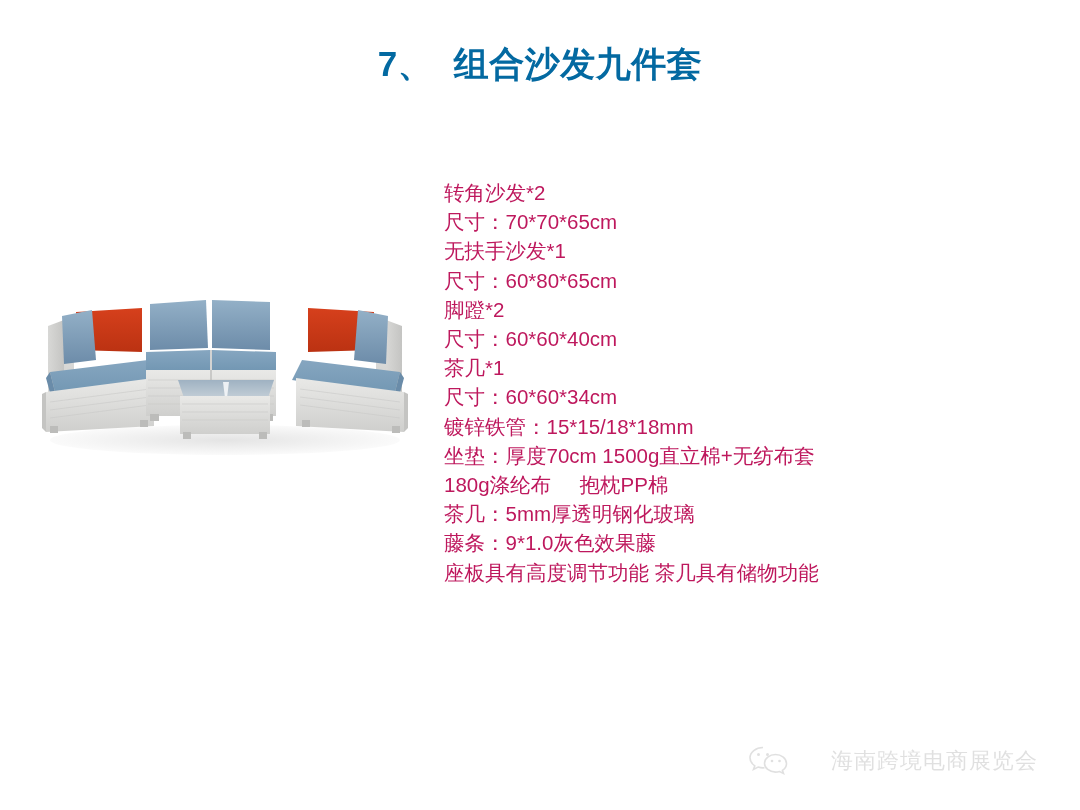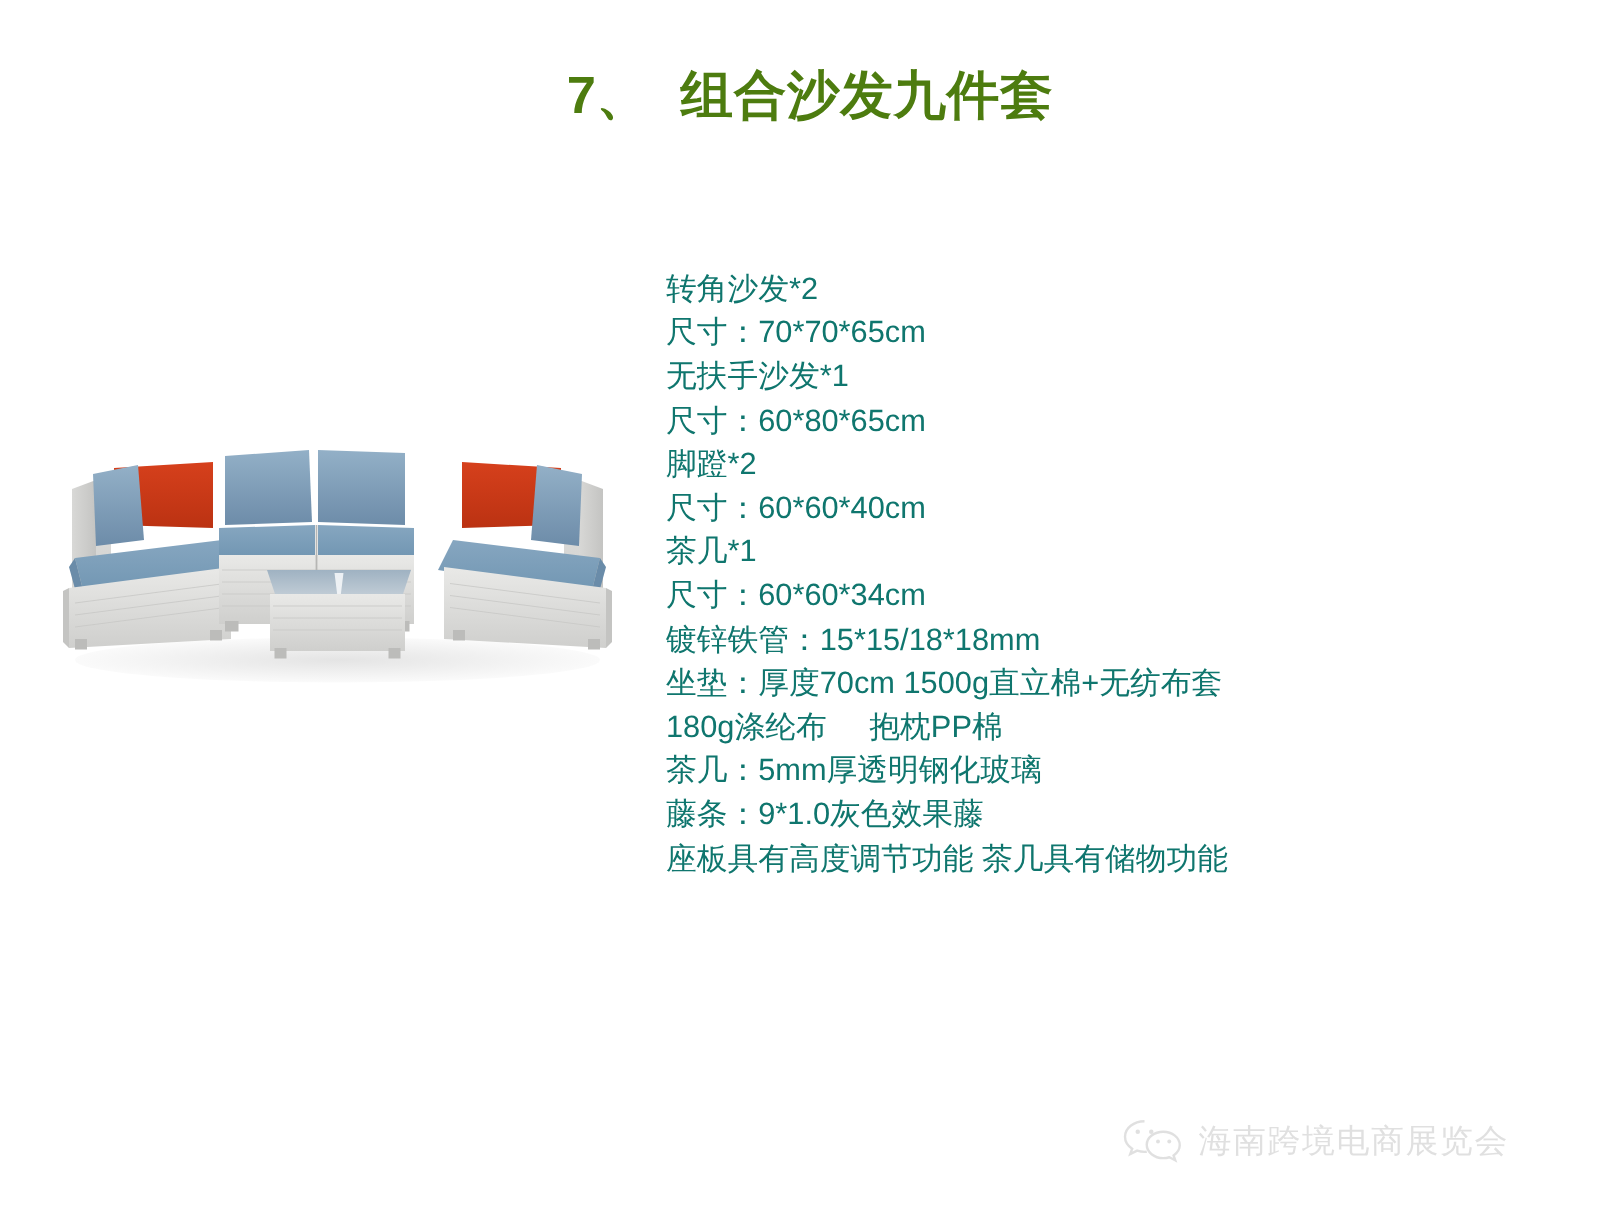--- a/index.html
+++ b/index.html
@@ -19,33 +19,33 @@
   }
 
   
   #slide-title {
     position: absolute;
     left: 0; top: 44px;
     width: 1080px;
     text-align: center;
     font-size: 35px;
     font-weight: bold;
-    color: #4d7c0f;
+    color: #0369a1;
     letter-spacing: 0.5px;
     white-space: pre;
     line-height: 1.15;
   }
 
   
   #spec-block {
     position: absolute;
     left: 444px; top: 178px;
     width: 580px;
     font-size: 20.5px;
-    color: #0f766e;
+    color: #be185d;
     line-height: 29.2px;
   }
   .spec-line {
     white-space: pre-wrap;
     word-break: break-word;
   }
 
   
   #product-photo {
     position: absolute;
@@ -63,20 +63,21 @@
     gap: 9px;
     opacity: 0.30;
   }
   #watermark .wm-logo { width: 42px; height: 34px; flex: none; }
   #watermark .wm-text {
     font-size: 22px;
     color: #9a9a9a;
     font-family: "DejaVu Sans", "Liberation Sans", sans-serif;
     white-space: nowrap;
     letter-spacing: 1px;
+    margin-left: 32px;
   }
 </style>
 </head>
 <body>
 
 <div id="slide">
 
   <div id="slide-title">7、  组合沙发九件套</div>
 
   <div id="product-photo">

